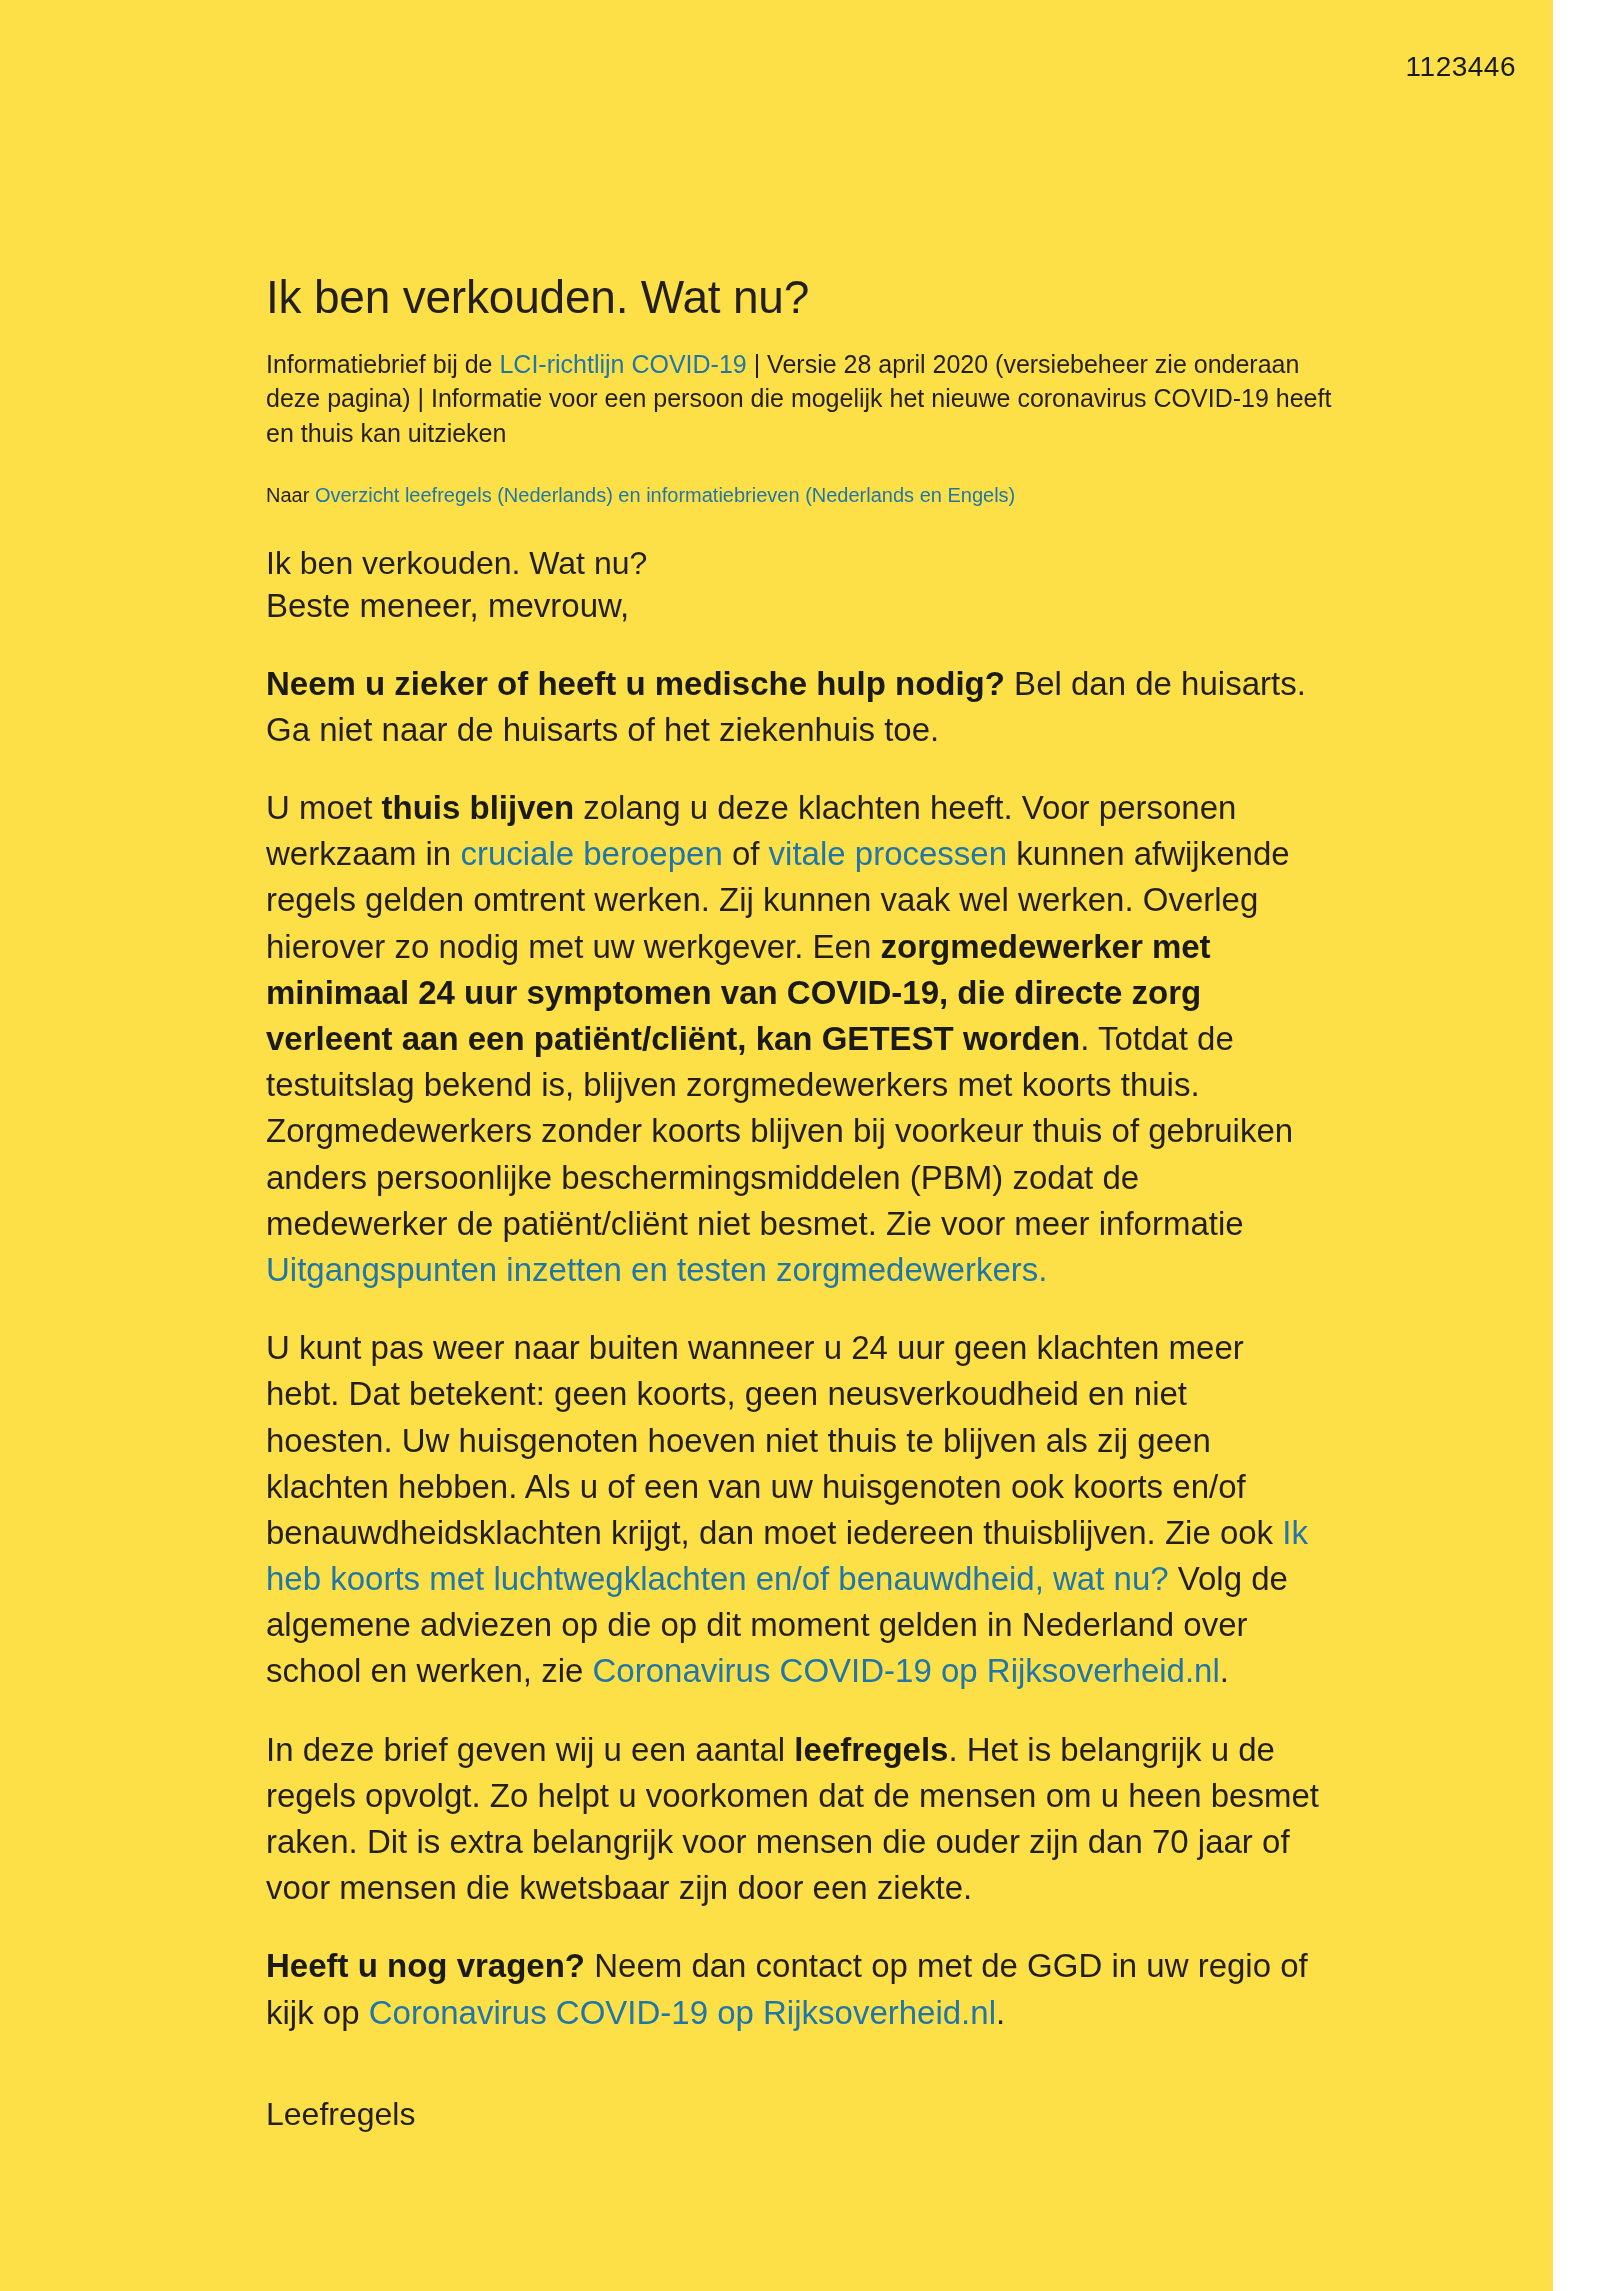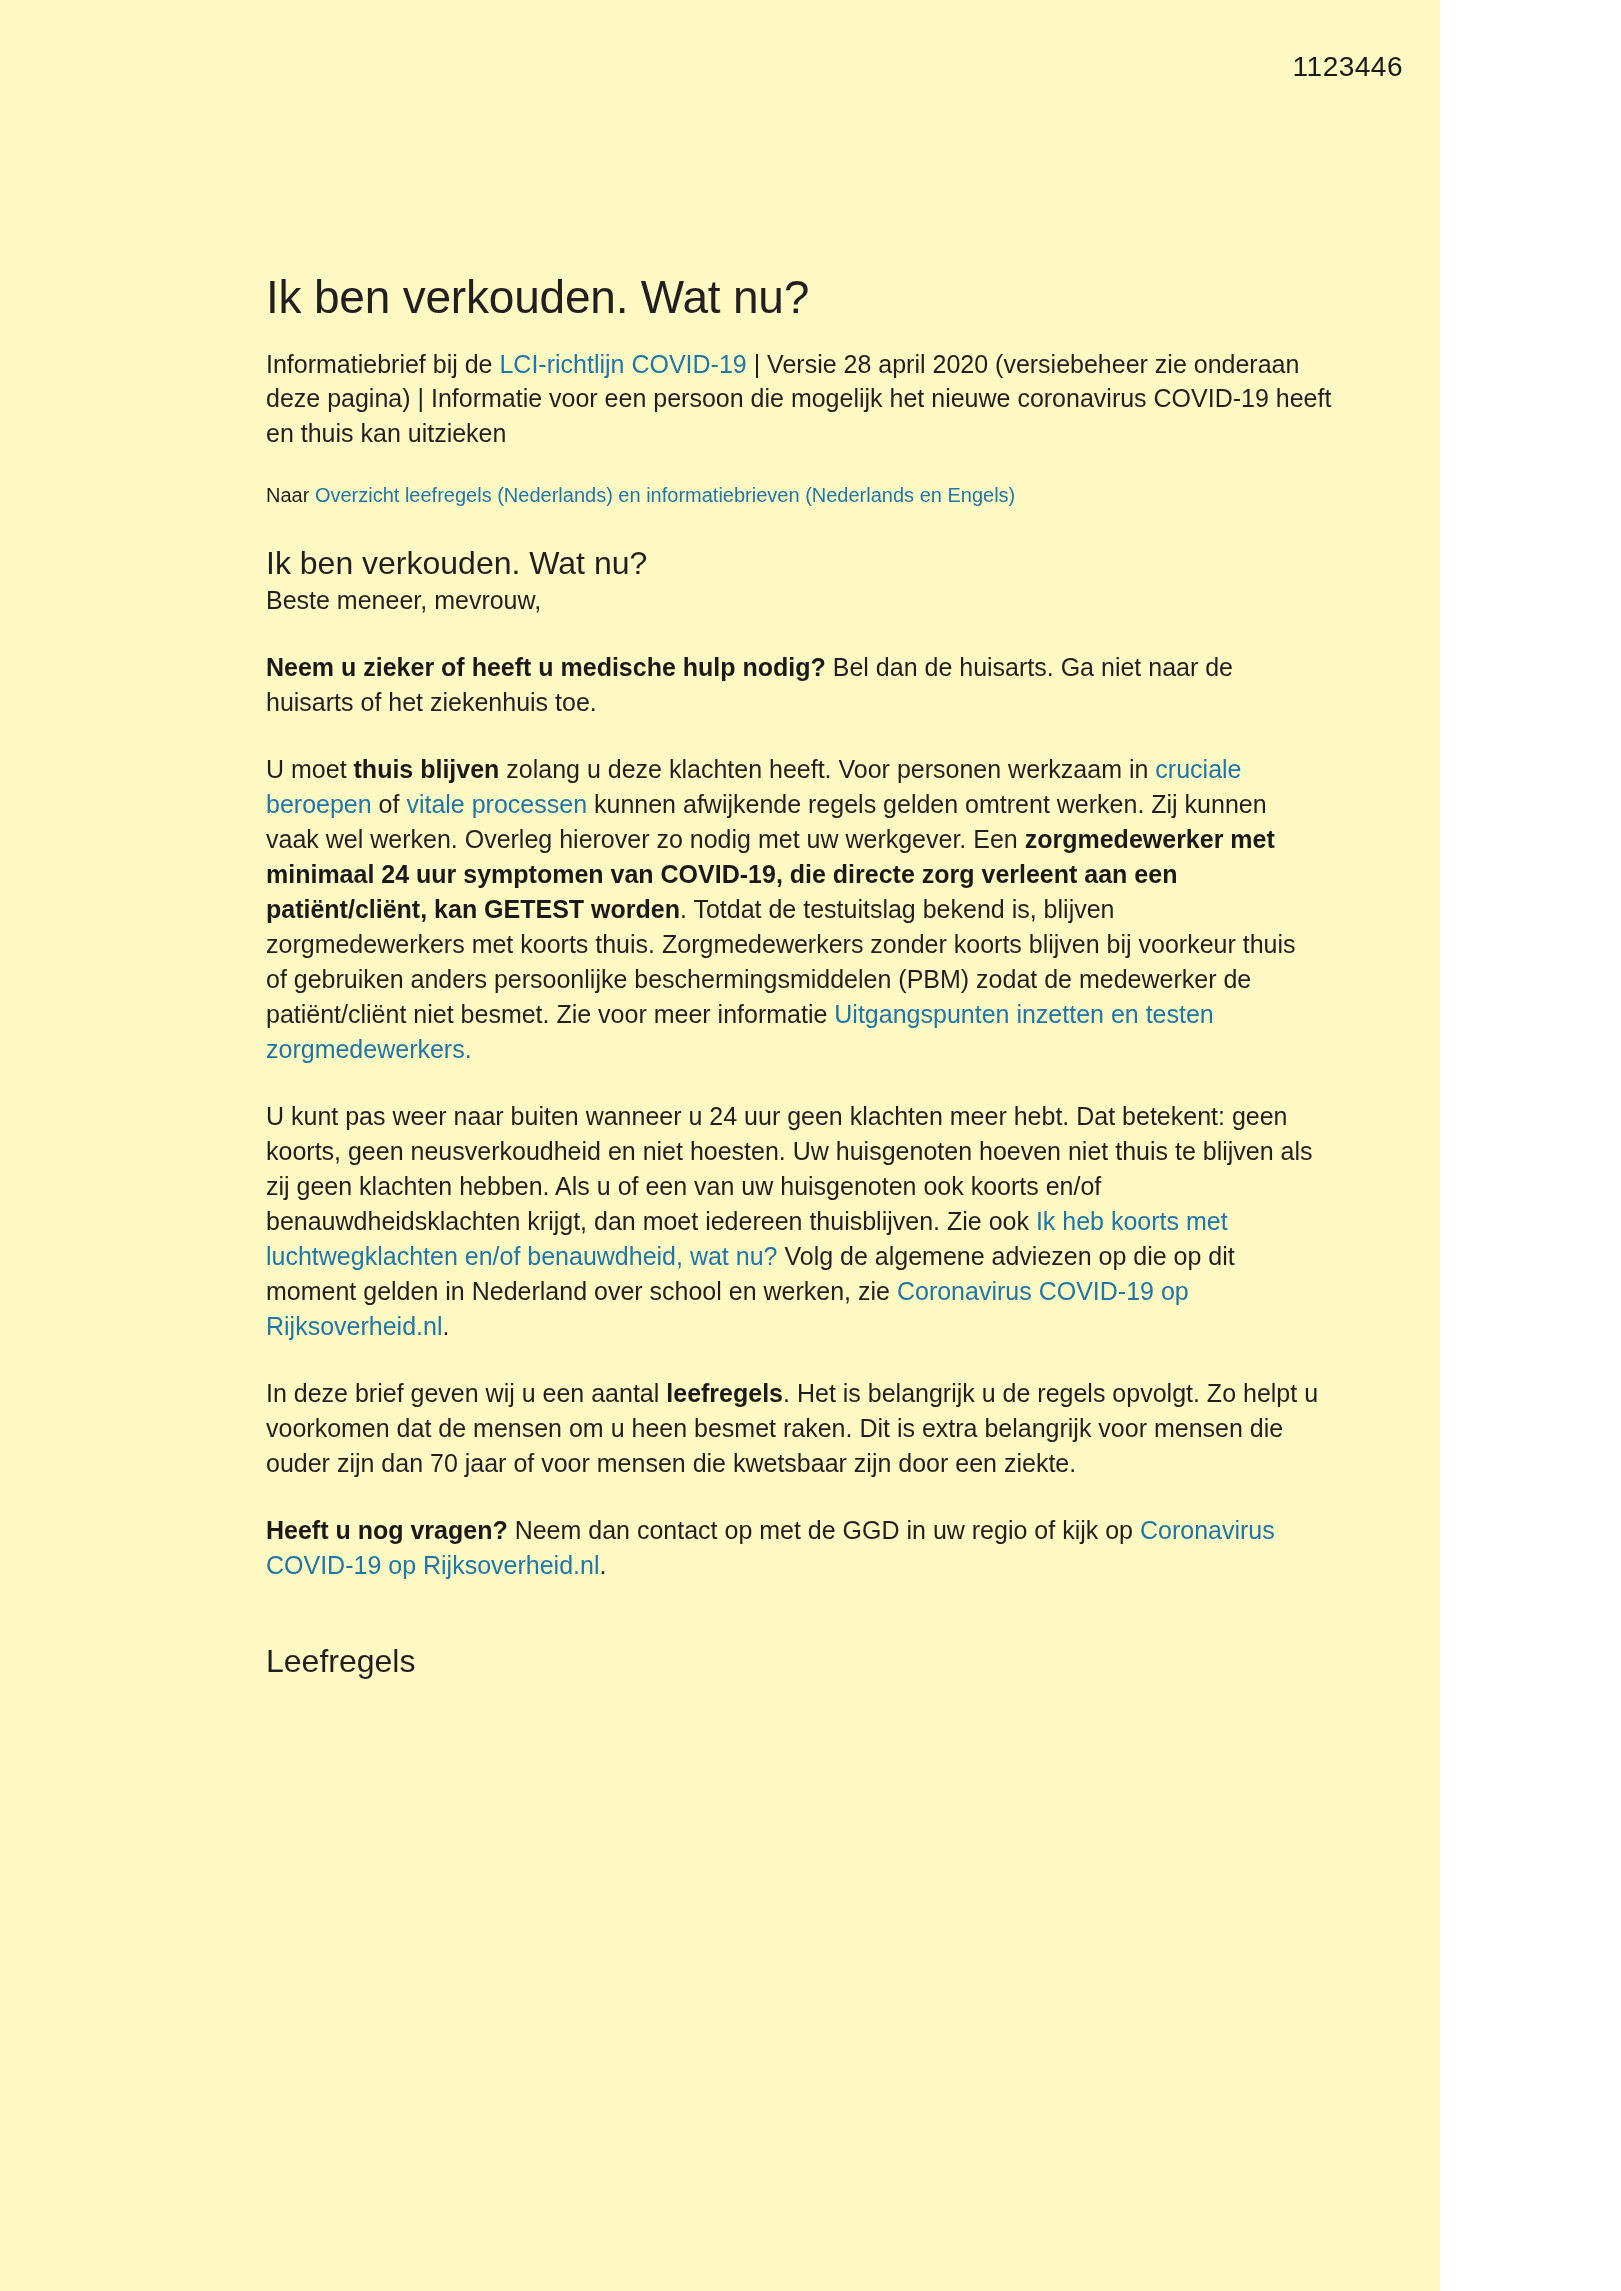--- a/index.html
+++ b/index.html
@@ -6,23 +6,23 @@
     margin: 0;
     padding: 0;
     background: #ffffff;
   }
   body {
     font-family: "Liberation Sans", sans-serif;
     color: #231f20;
   }
   .page {
     position: relative;
-    width: 1440px;
+    width: 1553px;
     height: 2292px;
-    background: #fef9c3;
+    background: #fde047;
     overflow: hidden;
     box-sizing: border-box;
   }
   .doc-number {
     position: absolute;
     top: 51px;
     right: 37px;
     font-size: 28px;
     letter-spacing: 0.5px;
     color: #1a1a1a;
@@ -57,21 +57,21 @@
     margin: 0 0 32px 0;
     color: #231f20;
   }
   p.naar {
     font-size: 20px;
     line-height: 1.37;
     margin: 0 0 7.8px 0;
     color: #231f20;
   }
   p.body-text {
-    font-size: 25px;
+    font-size: 33px;
     line-height: 1.40;
     margin: 0 16px 32px 0;
     color: #231f20;
   }
   .spacer-beste {
     margin-bottom: 44px;
   }
   .first-body {
     margin-top: 71px;
   }

